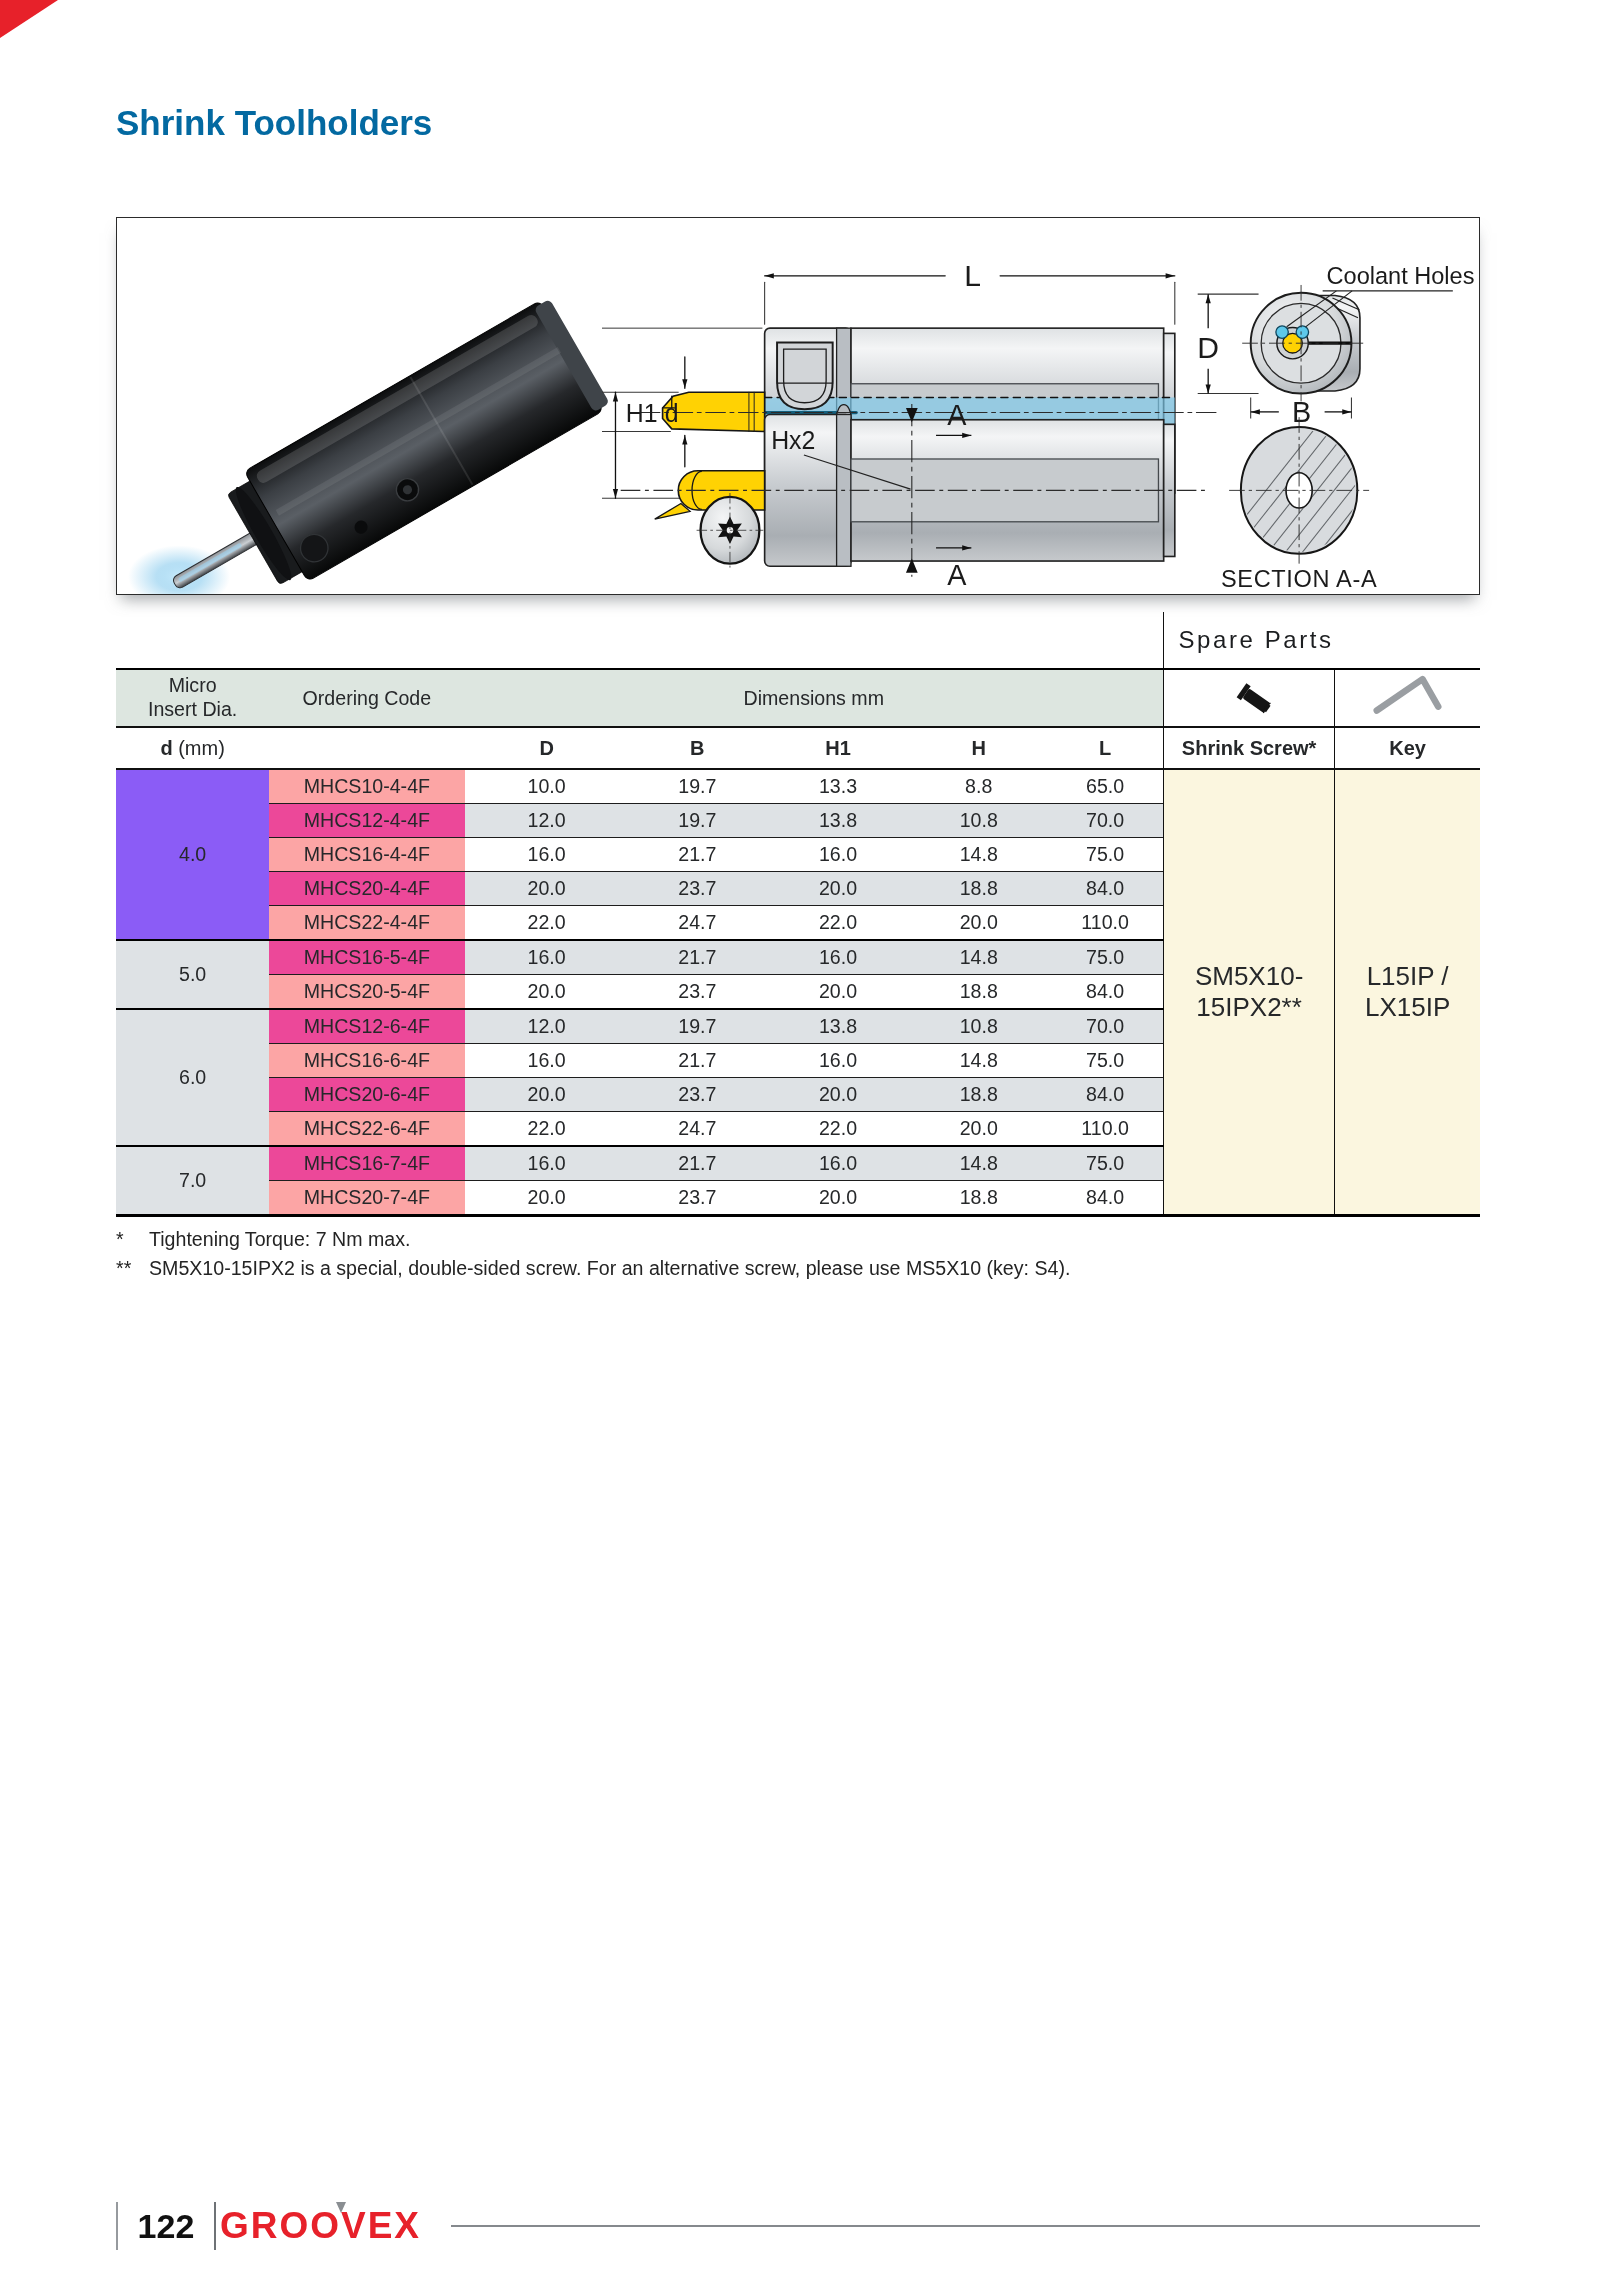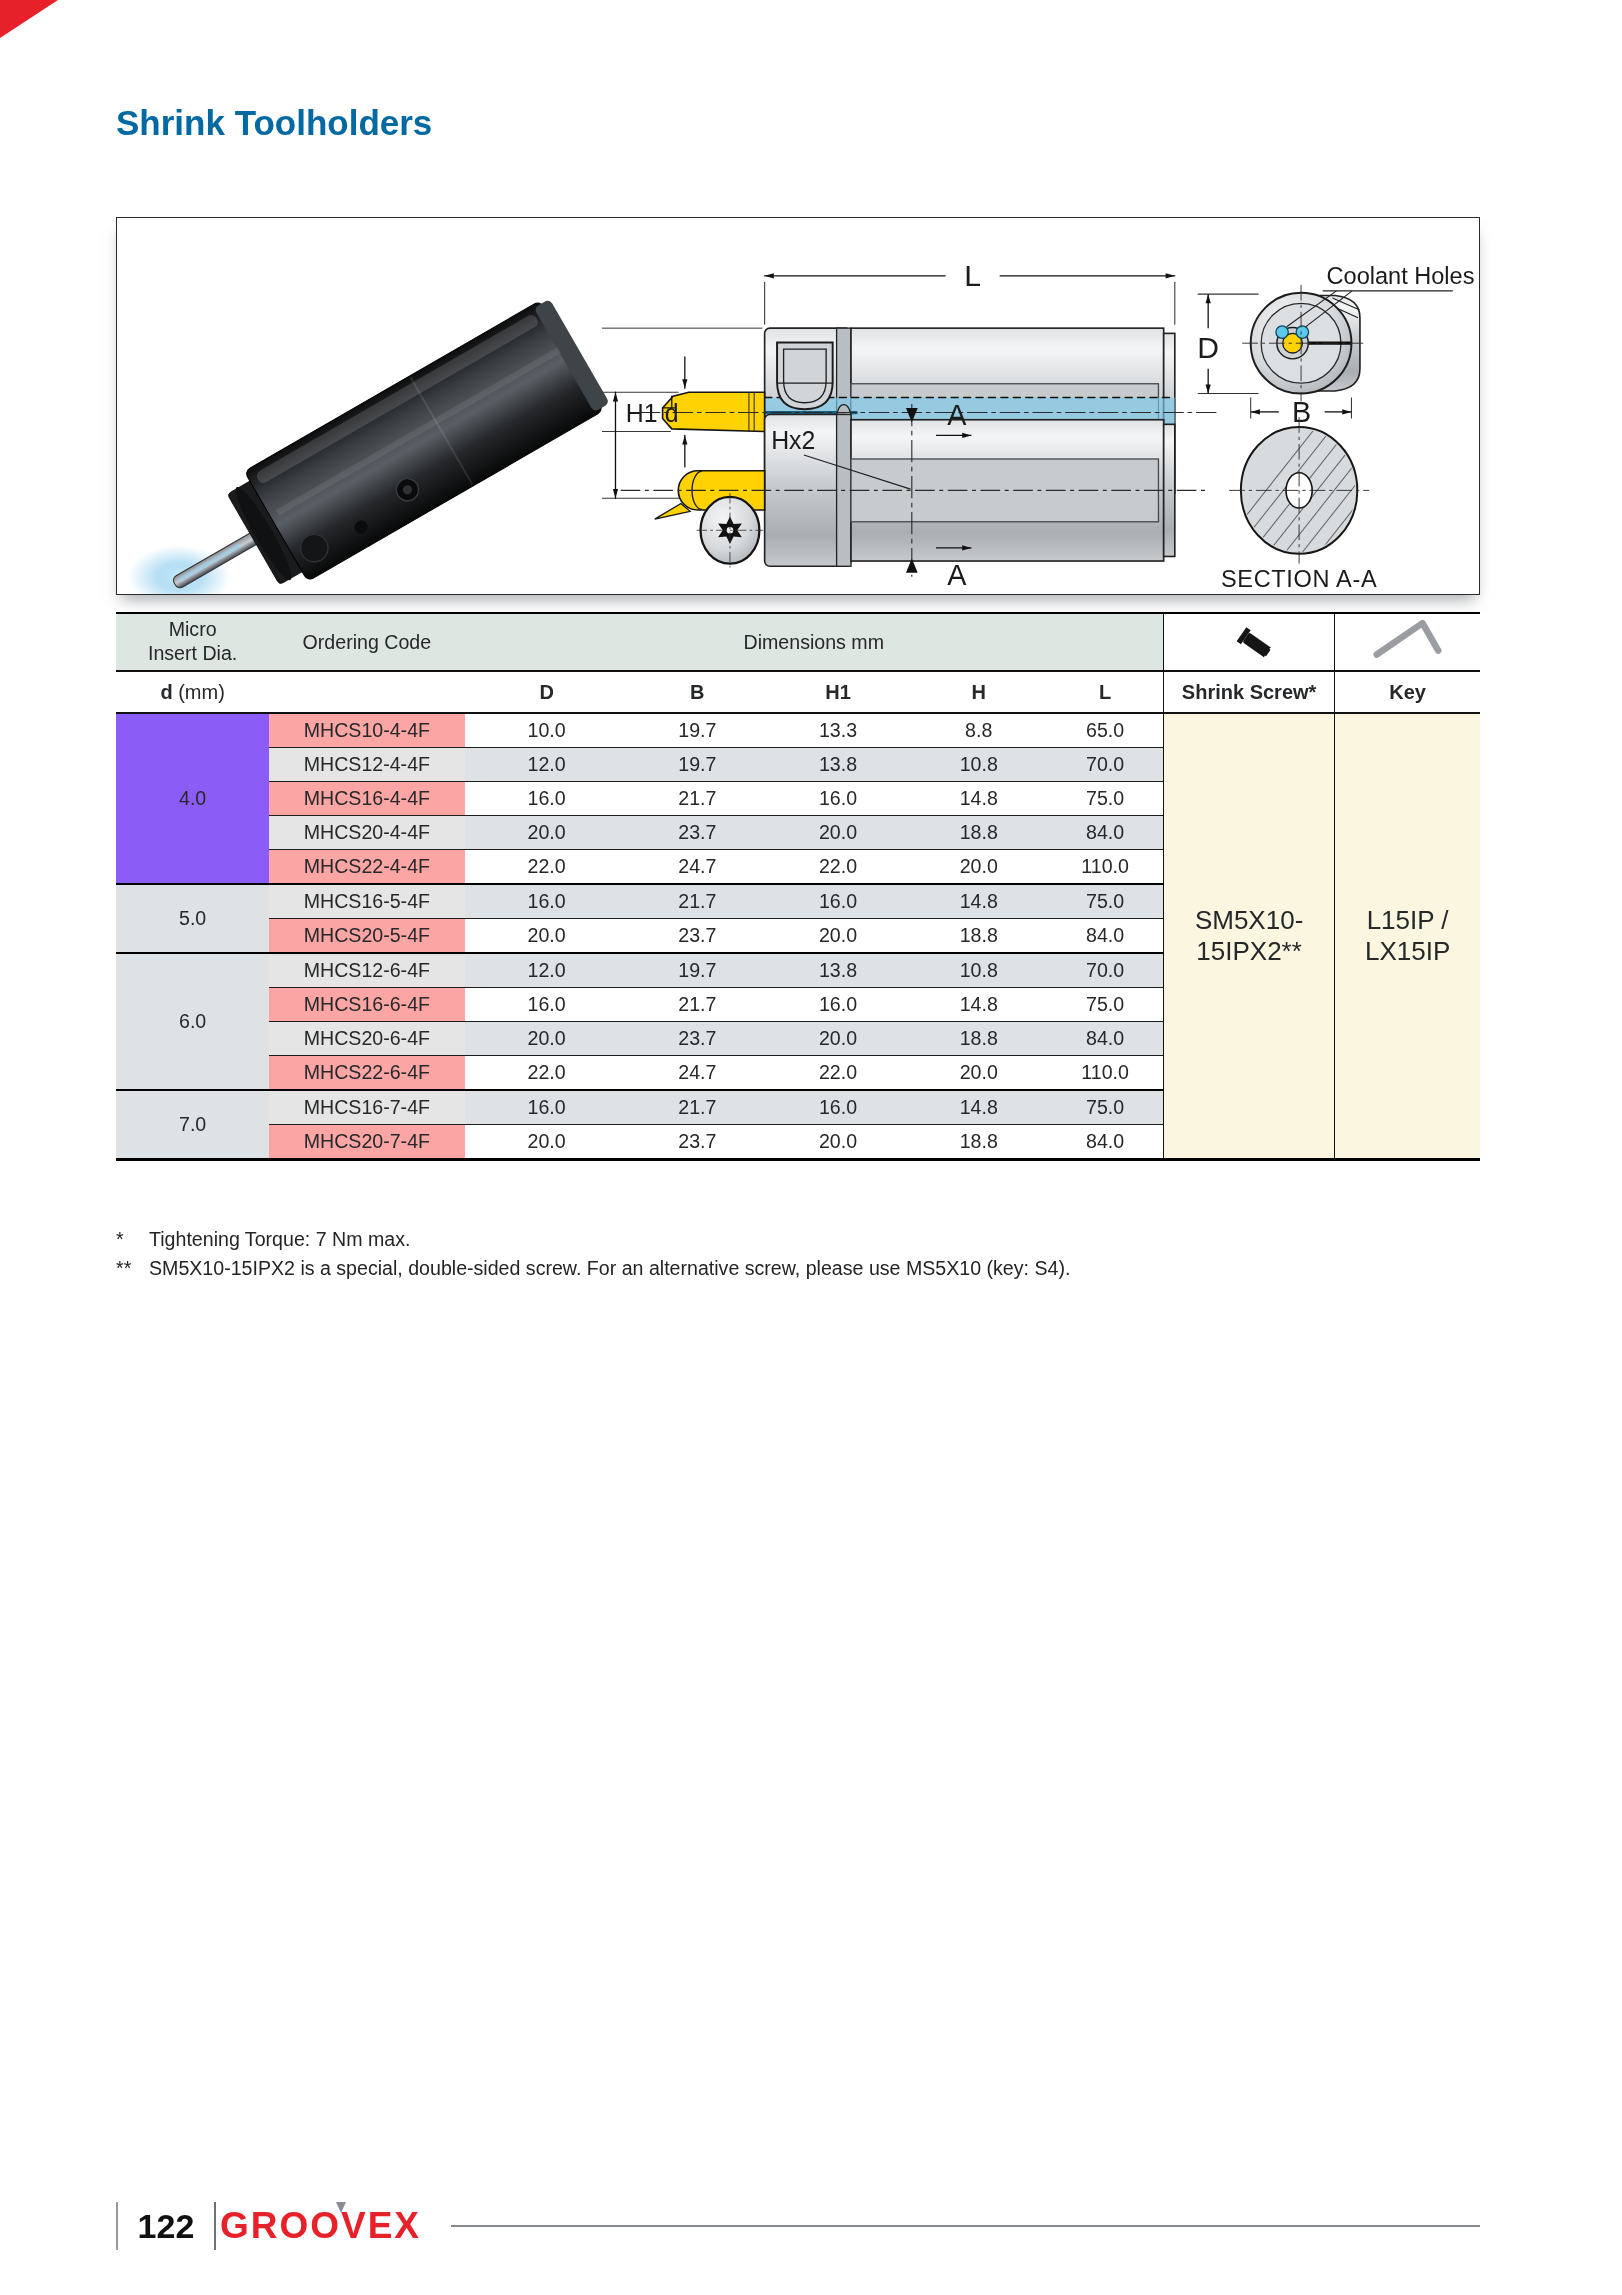--- a/index.html
+++ b/index.html
@@ -28,21 +28,21 @@
   tr.hrow1 td.greenbg{background:#dde6e0;}
   tr.hrow1 td.iconcell{background:#fff;}
   tr.hrow2 td{height:40px;border-bottom:2px solid #101010;font-weight:bold;font-size:20px;}
   tr.hrow2 td .norm{font-weight:400;}
   td.vline{border-left:1.3px solid #111;}
   tbody td{height:33px;border-top:1.3px solid #1d1d1d;}
   tr.group-start td{border-top:2px solid #000;}
   td.micro{background:#8b5cf6;font-size:19.6px;}
   td.code{background:#fca5a5;}
   tr.even td{background:#dee2e5;}
-  tr.even td.code{background:#e5e5e5;}
+  tr.even td.code{background:#ec4899;}
   td.spare{background:#fbf6df;font-size:26px;}
   .hcell-2line{line-height:23.6px;}
   
   .footnotes{position:absolute;left:116px;top:1225px;font-size:19.6px;color:#242424;}
   .fn{display:flex;line-height:29.4px;}
   .fn .mark{width:33px;}
   
   .footer{position:absolute;left:116px;top:2200px;width:1364px;height:52px;
         display:flex;align-items:center;}
   .vbar1{width:2px;height:48px;background:#96global9a;background:#969a9e;}
@@ -255,20 +255,23 @@
           </g>
         <ellipse cx="1807" cy="416" rx="20" ry="27" fill="#ffffff" stroke="#161616" stroke-width="2.5"></ellipse>
         <line x1="1807" y1="304" x2="1807" y2="528" stroke="#2b2b2b" stroke-width="1.4" stroke-dasharray="24 6 5 6"></line>
         <line x1="1700" y1="416" x2="1914" y2="416" stroke="#2b2b2b" stroke-width="1.4" stroke-dasharray="24 6 5 6"></line>
         <text class="dim" x="1807" y="564" font-size="36" text-anchor="middle" letter-spacing="1">SECTION A-A</text>
       </g>
     </svg>
   </div>
 
   <div class="content">
+    <div class="spare-title-row">
+      <div class="spare-title-box">Spare Parts</div>
+    </div>
 
     <table class="spec">
       <colgroup>
         <col style="width:153px">
           <col style="width:195px">
           <col style="width:164px">
         <col style="width:137px">
           <col style="width:144px">
           <col style="width:137px">
         <col style="width:116px">

